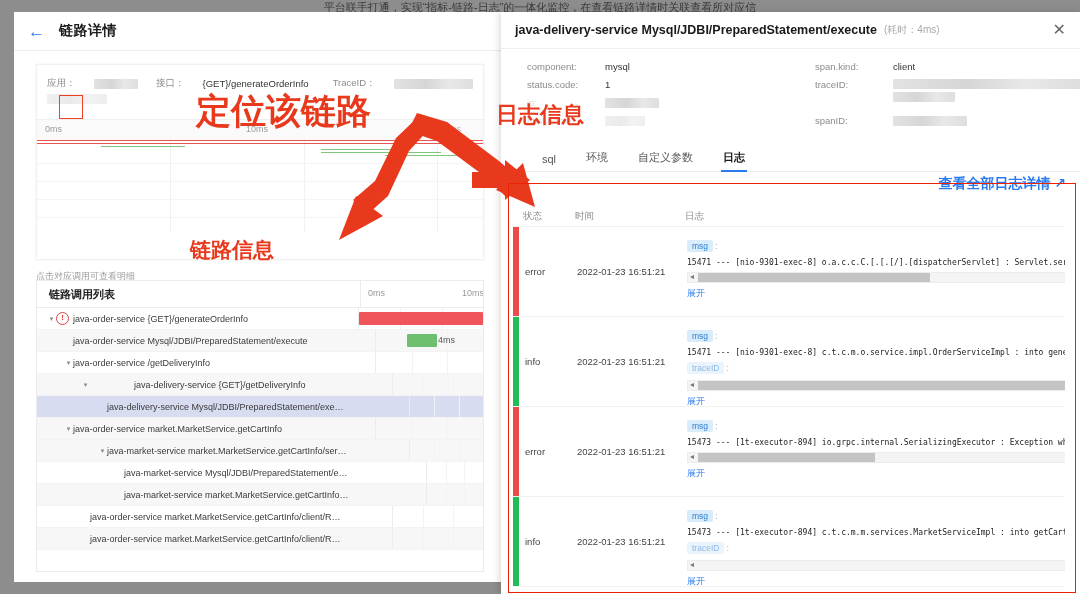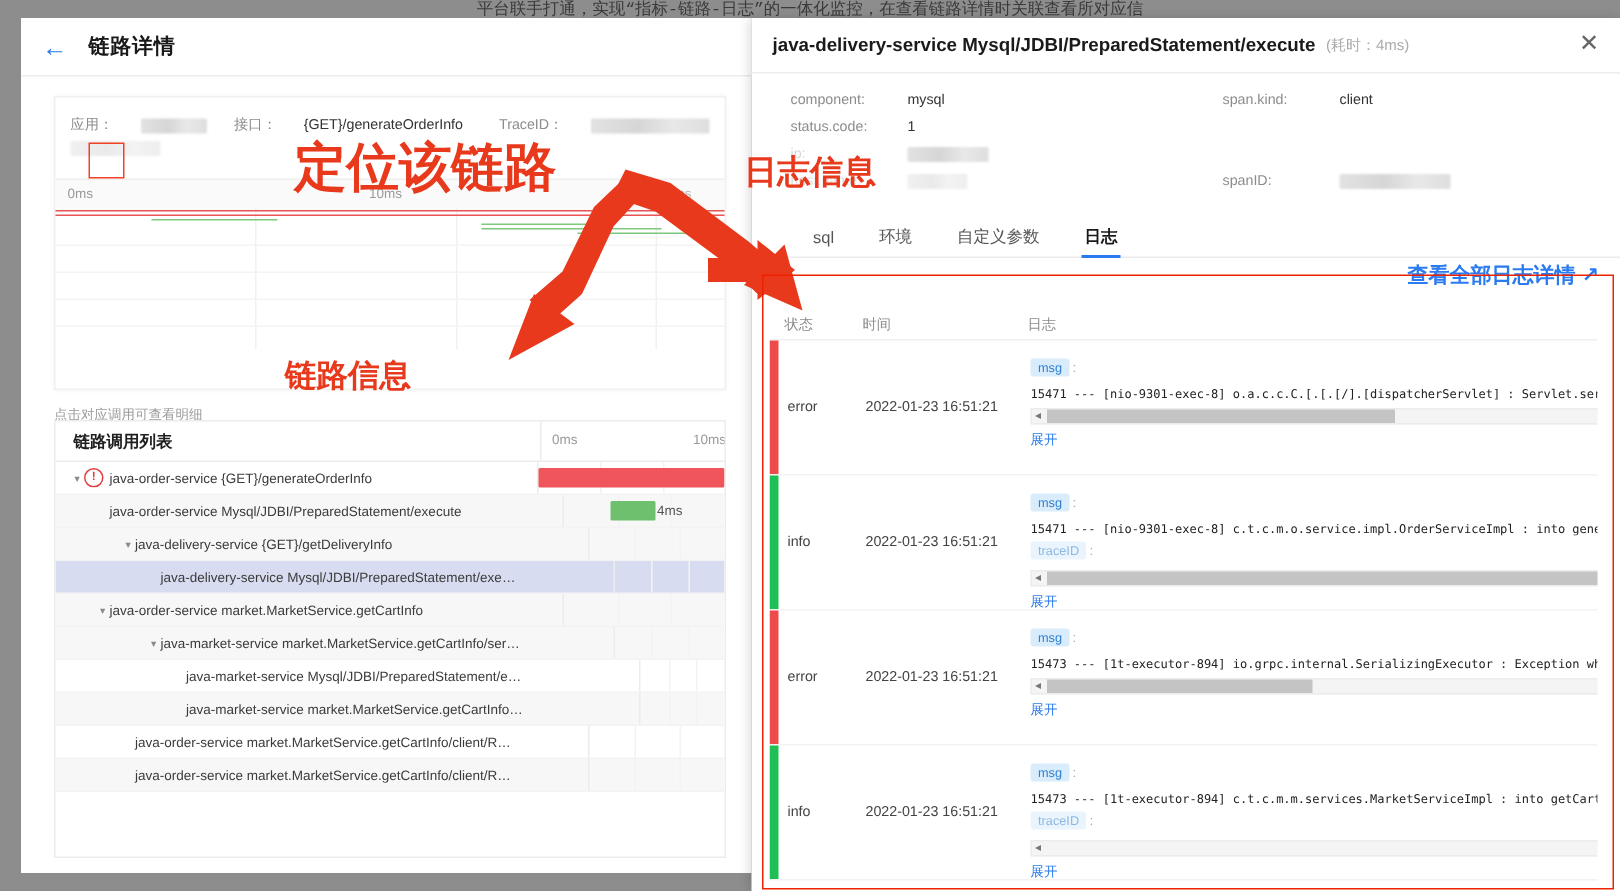--- a/index.html
+++ b/index.html
@@ -7,21 +7,21 @@
     width:1080px;height:594px;overflow:hidden;
     font-family:"Liberation Sans","DejaVu Sans",sans-serif;
     background:#8d8d8d;position:relative;
   }
   
   #backdrop{position:absolute;inset:0;background:#8d8d8d;}
   #backdrop .band{
     position:absolute;left:0;top:0;width:1080px;height:14px;
     color:#3a3a3a;font-size:11px;line-height:14px;
     text-align:center;white-space:nowrap;overflow:hidden;
-    font-family:Liberation Mono, monospace;
+    font-family:Liberation Sans, sans-serif;
   }
   #backdrop .leftstrip{position:absolute;left:0;top:0;width:14px;height:594px;background:#8d8d8d;}
 
   
   #left-page{
     position:absolute;left:14px;top:12px;width:487px;height:570px;
     background:#ffffff;overflow:hidden;
   }
   .lp-header{height:38px;display:flex;align-items:center;gap:14px;padding:0 0 0 14px;
     border-bottom:1px solid #ececec;background:#fff;}
@@ -210,22 +210,32 @@
             <span class="caret blank">▾</span>
             <span>java-order-service Mysql/JDBI/PreparedStatement/execute</span>
           </div>
           <div class="c-right">
             <div class="vline" style="left: 33.3%;"></div>
             <div class="vline" style="left: 66.6%;"></div>
             <div class="span-bar green" style="left: 29%; width: 28%;"></div>
             <span class="span-lbl" style="left: 58%;">4ms</span>
           </div>
         </div>
-        <div class="trow alt">
-          <div class="c-left" style="padding-left: 44px;">
+        <div class="trow">
+          <div class="c-left" style="padding-left: 27px;">
+            <span class="caret">▾</span>
+            <span>java-order-service /getDeliveryInfo</span>
+          </div>
+          <div class="c-right">
+            <div class="vline" style="left: 33.3%;"></div>
+            <div class="vline" style="left: 66.6%;"></div>
+          </div>
+        </div>
+        <div class="trow alt">
+          <div class="c-left" style="padding-left: 44px; gap: 44px;">
             <span class="caret">▾</span>
             <span>java-delivery-service {GET}/getDeliveryInfo</span>
           </div>
           <div class="c-right">
             <div class="vline" style="left: 33.3%;"></div>
             <div class="vline" style="left: 66.6%;"></div>
           </div>
         </div>
         <div class="trow sel">
           <div class="c-left" style="padding-left: 61px;">
@@ -323,20 +333,27 @@
       <span class="blur" style="width:54px"></span>
     </div>
     <div class="kv" style="left:26px;top:66px">
       <span class="k" style="opacity:.3">host.name:</span>
       <span class="blur" style="width:40px;opacity:.5"></span>
     </div>
 
     <div class="kv" style="left:314px;top:12px">
       <span class="k">span.kind:</span>
       <span class="v">client</span>
+    </div>
+    <div class="kv" style="left:314px;top:30px;align-items:flex-start">
+      <span class="k">traceID:</span>
+      <span>
+        <span class="blur" style="width:188px;display:block"></span>
+        <span class="blur" style="width:62px;display:block;margin-top:3px"></span>
+      </span>
     </div>
     <div class="kv" style="left:314px;top:66px">
       <span class="k">spanID:</span>
       <span class="blur" style="width:74px"></span>
     </div>
   </div>
 
   <div class="tabs" id="tab-strip">
       <div class="tab">sql</div>
       <div class="tab">环境</div>

